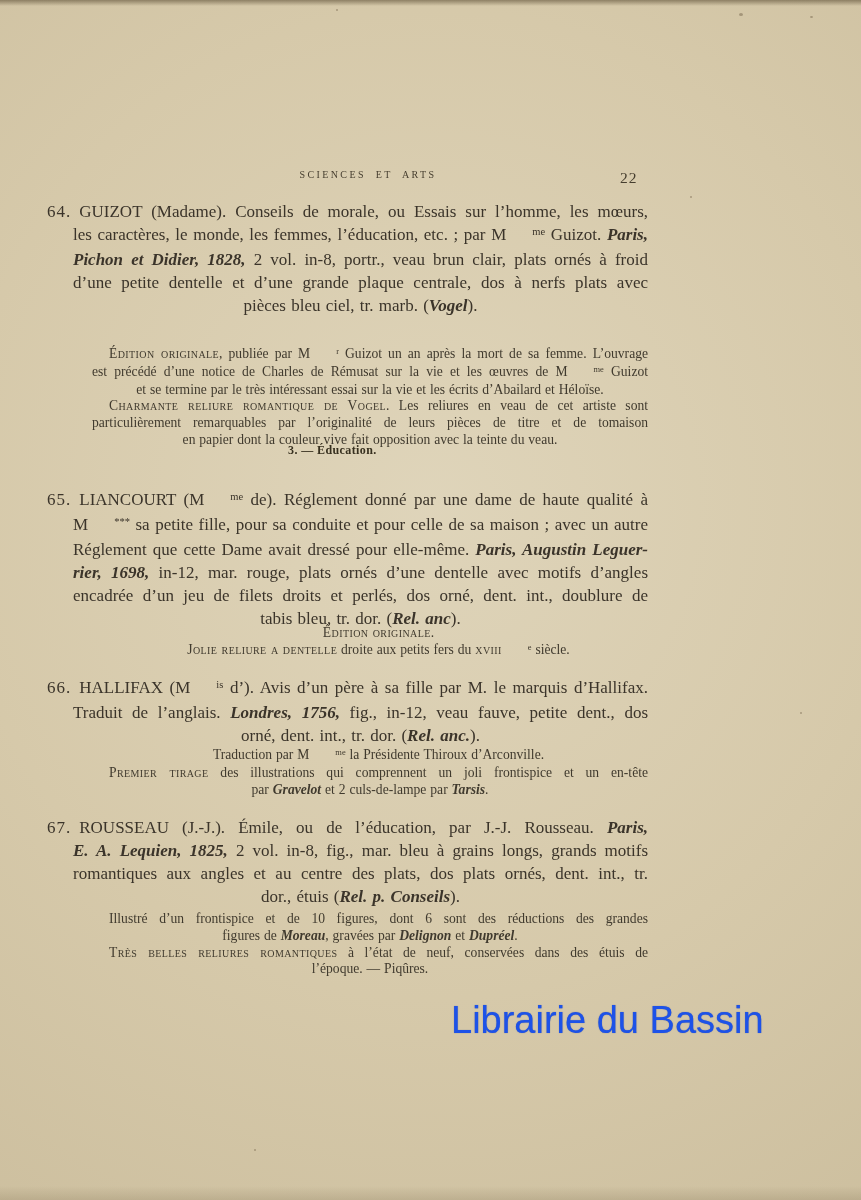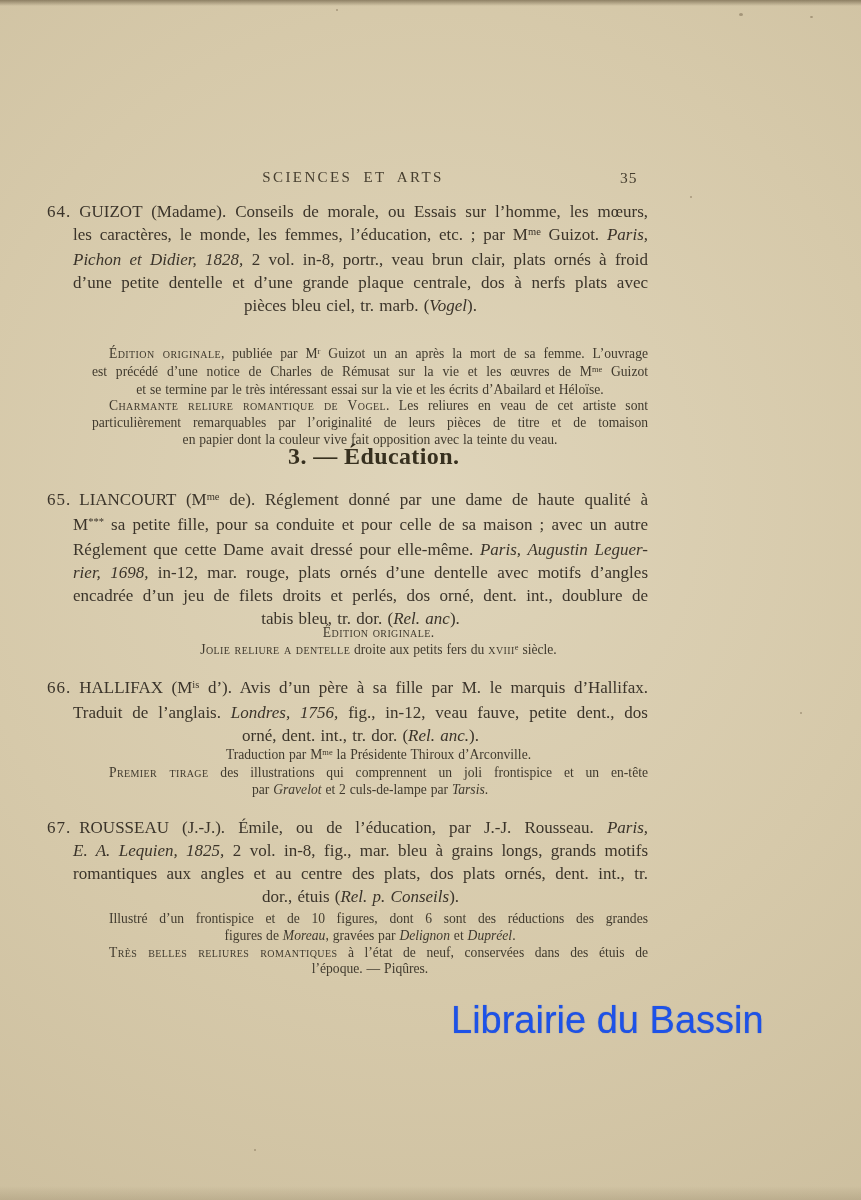--- a/index.html
+++ b/index.html
@@ -31,51 +31,51 @@
     pointer-events:none;
   }
   .page::after{
     content:"";position:absolute;left:0;right:0;bottom:0;height:14px;
     background:linear-gradient(rgba(120,104,74,0), rgba(120,104,74,.22));
     pointer-events:none;
   }
   .speck{position:absolute;border-radius:50%;background:#6b5c42;opacity:.45;}
 
   .running-title{
-    position:absolute;top:169px;left:3px;width:700px;text-align:center;
-    font-size:15px;letter-spacing:2.4px;color:#463e2f;word-spacing:5px;
+    position:absolute;top:169px;left:18px;width:700px;text-align:center;
+    font-size:10px;letter-spacing:2.4px;color:#463e2f;word-spacing:5px;
   }
   .page-number{
     position:absolute;top:169px;left:620px;font-size:15.5px;color:#463e2f;letter-spacing:1px;
   }
   .section-heading{
     position:absolute;top:443px;left:288px;
-    font-size:24px;font-weight:600;letter-spacing:.4px;color:#37301f;text-align:right;
+    font-size:12px;font-weight:600;letter-spacing:.4px;color:#37301f;text-align:right;
   }
 
   .body-block{position:absolute;left:47px;width:601px;}
   .note-block{position:absolute;left:92px;width:556px;}
 
   .line{
     font-size:17px;line-height:23px;padding-left:26px;
     color:var(--ink);word-spacing:1px;white-space:normal;
   }
   .line.first{padding-left:0;}
   .entry-no{margin-right:8px;letter-spacing:1px;}
   .j{text-align:justify;text-align-last:justify;-moz-text-align-last:justify;}
   .last{text-align:center;}
 
   .nline{
     font-size:13.6px;line-height:16.8px;color:#403a2e;word-spacing:.5px;
   }
   .nline.pfirst{text-indent:17px;}
 
-  .it{font-style:italic;}
+  .it{font-style:italic;font-weight:bold;}
   .sc{font-variant:small-caps;letter-spacing:.4px;}
-  .sup{font-size:62%;position:relative;top:-.45em;letter-spacing:0;}
+  .sup{font-size:62%;position:relative;top:-.45em;letter-spacing:0;padding-left:26px;}
 
   .watermark{
     position:absolute;top:999px;left:451px;
     font-family:"Liberation Sans", sans-serif;
     font-size:38px;color:var(--wm);
     text-shadow:0 0 1px rgba(10,40,140,.55);
     white-space:nowrap;
   }
 </style>
 </head>
@@ -84,21 +84,21 @@
 <div class="page">
 
   <div class="speck" style="left:739px;top:13px;width:4px;height:3px;"></div>
   <div class="speck" style="left:810px;top:16px;width:3px;height:2px;"></div>
   <div class="speck" style="left:336px;top:9px;width:2px;height:2px;"></div>
   <div class="speck" style="left:800px;top:712px;width:2px;height:2px;"></div>
   <div class="speck" style="left:254px;top:1149px;width:2px;height:2px;"></div>
   <div class="speck" style="left:690px;top:196px;width:2px;height:2px;"></div>
 
   <div class="running-title">SCIENCES ET ARTS</div>
-  <div class="page-number">35</div>
+  <div class="page-number">22</div>
 
   <div class="body-block" style="top:200px;">
       <div class="line first j"><span class="entry-no">64.</span>GUIZOT (Madame). Conseils de morale, ou Essais sur l’homme, les mœurs,</div>
       <div class="line j">les caractères, le monde, les femmes, l’éducation, etc. ; par M<span class="sup">me</span> Guizot. <span class="it">Paris,</span></div>
       <div class="line j"><span class="it">Pichon et Didier, 1828,</span> 2 vol. in-8, portr., veau brun clair, plats ornés à froid</div>
       <div class="line j">d’une petite dentelle et d’une grande plaque centrale, dos à nerfs plats avec</div>
       <div class="line last">pièces bleu ciel, tr. marb. (<span class="it">Vogel</span>).</div>
     </div>
   <div class="note-block" style="top:318px;margin-top:28px;">
       <div class="nline pfirst j"><span class="sc">Édition originale</span>, publiée par M<span class="sup">r</span> Guizot un an après la mort de sa femme. L’ouvrage</div>

